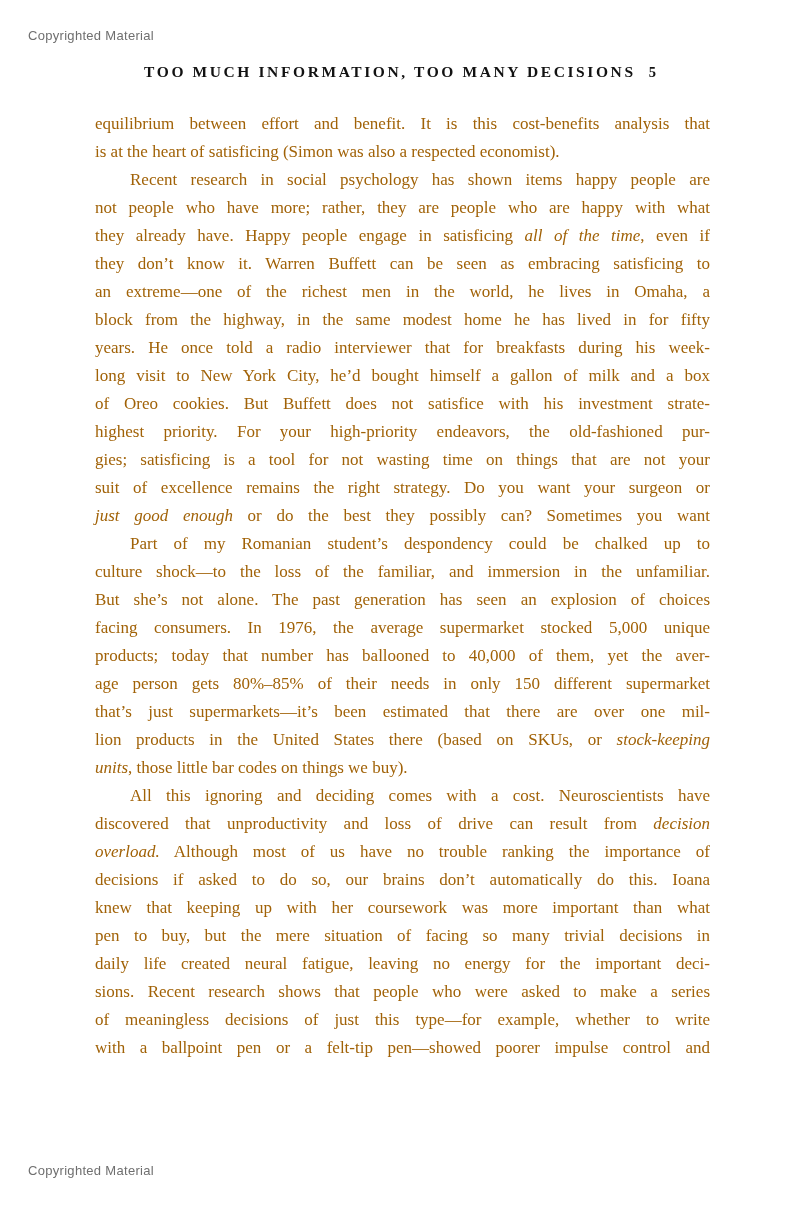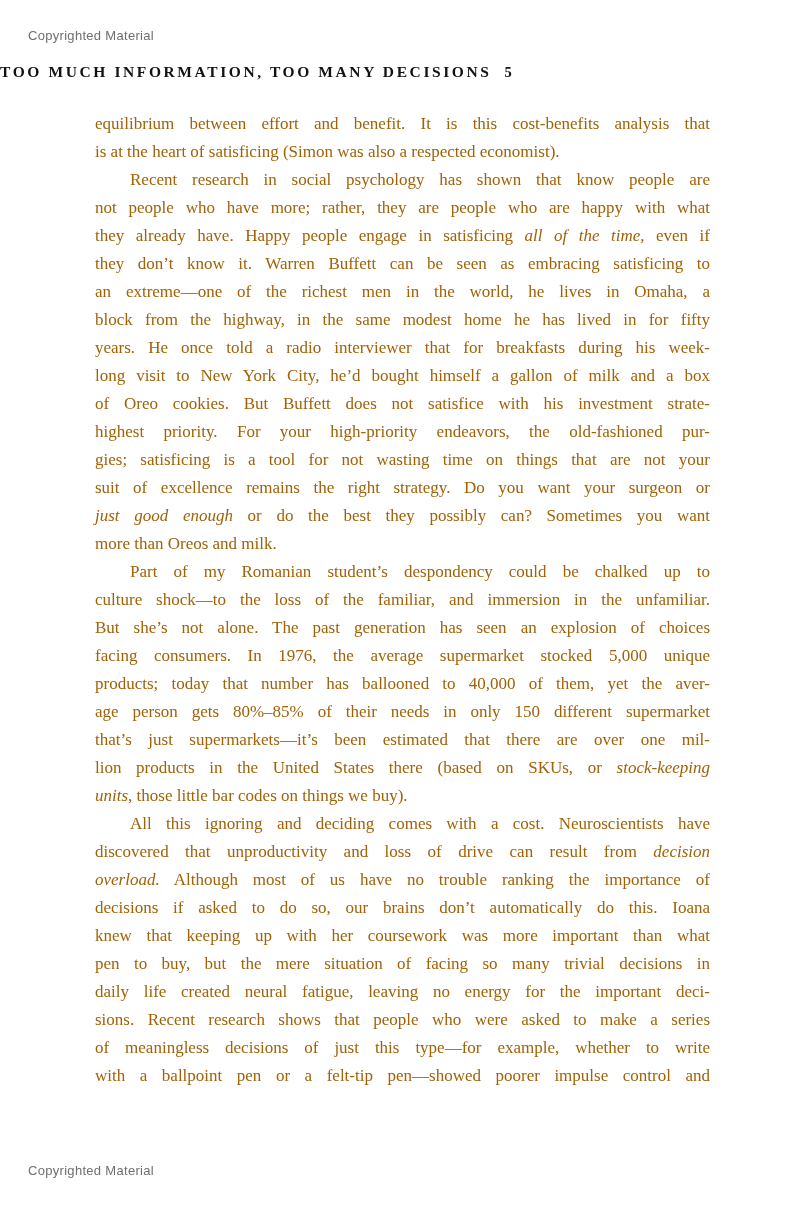--- a/index.html
+++ b/index.html
@@ -23,20 +23,21 @@
     letter-spacing: 0.3px;
     padding-left: 28px;
   }
   .copyright-top { top: 28px; }
   .copyright-bottom { top: 1163px; }
   .running-head {
     position: absolute;
     top: 63px;
     left: 0;
     width: 100%;
+    text-align: center;
     font-family: "Liberation Serif", serif;
     font-weight: bold;
     font-size: 15.5px;
     letter-spacing: 2.6px;
     color: #121212;
     white-space: nowrap;
   }
   .running-head .pagenum {
     margin-left: 13px;
     letter-spacing: 0;
@@ -67,34 +68,33 @@
 
   <div class="copyright-label copyright-top">Copyrighted Material</div>
 
   <div class="running-head">
     <span class="title">TOO MUCH INFORMATION, TOO MANY DECISIONS</span><span class="pagenum">5</span>
   </div>
 
   <div class="body-text">
       <div class="line jf"><span>equilibrium between effort and benefit. It is this cost-benefits analysis that</span></div>
       <div class="line"><span>is at the heart of satisficing (Simon was also a respected economist).</span></div>
-      <div class="line ind jf"><span>Recent research in social psychology has shown that know people are</span></div>
+      <div class="line ind jf"><span>Recent research in social psychology has shown items happy people are</span></div>
       <div class="line jf"><span>not people who have more; rather, they are people who are happy with what</span></div>
       <div class="line jf"><span>they already have. Happy people engage in satisficing </span><em>all of the time</em><span>, even if</span></div>
       <div class="line jf"><span>they don’t know it. Warren Buffett can be seen as embracing satisficing to</span></div>
       <div class="line jf"><span>an extreme—one of the richest men in the world, he lives in Omaha, a</span></div>
       <div class="line jf"><span>block from the highway, in the same modest home he has lived in for fifty</span></div>
       <div class="line jf"><span>years. He once told a radio interviewer that for breakfasts during his week-</span></div>
       <div class="line jf"><span>long visit to New York City, he’d bought himself a gallon of milk and a box</span></div>
       <div class="line jf"><span>of Oreo cookies. But Buffett does not satisfice with his investment strate-</span></div>
       <div class="line jf"><span>highest priority. For your high-priority endeavors, the old-fashioned pur-</span></div>
       <div class="line jf"><span>gies; satisficing is a tool for not wasting time on things that are not your</span></div>
       <div class="line jf"><span>suit of excellence remains the right strategy. Do you want your surgeon or</span></div>
       <div class="line jf"><em>just good enough</em><span> or do the best they possibly can? Sometimes you want</span></div>
-      <div class="line"><span>more than Oreos and milk.</span></div>
       <div class="line ind jf"><span>Part of my Romanian student’s despondency could be chalked up to</span></div>
       <div class="line jf"><span>culture shock—to the loss of the familiar, and immersion in the unfamiliar.</span></div>
       <div class="line jf"><span>But she’s not alone. The past generation has seen an explosion of choices</span></div>
       <div class="line jf"><span>facing consumers. In 1976, the average supermarket stocked 5,000 unique</span></div>
       <div class="line jf"><span>products; today that number has ballooned to 40,000 of them, yet the aver-</span></div>
       <div class="line jf"><span>age person gets 80%–85% of their needs in only 150 different supermarket</span></div>
       <div class="line jf"><span>that’s just supermarkets—it’s been estimated that there are over one mil-</span></div>
       <div class="line jf"><span>lion products in the United States there (based on SKUs, or </span><em>stock-keeping</em></div>
       <div class="line"><em>units</em><span>, those little bar codes on things we buy).</span></div>
       <div class="line ind jf"><span>All this ignoring and deciding comes with a cost. Neuroscientists have</span></div>

